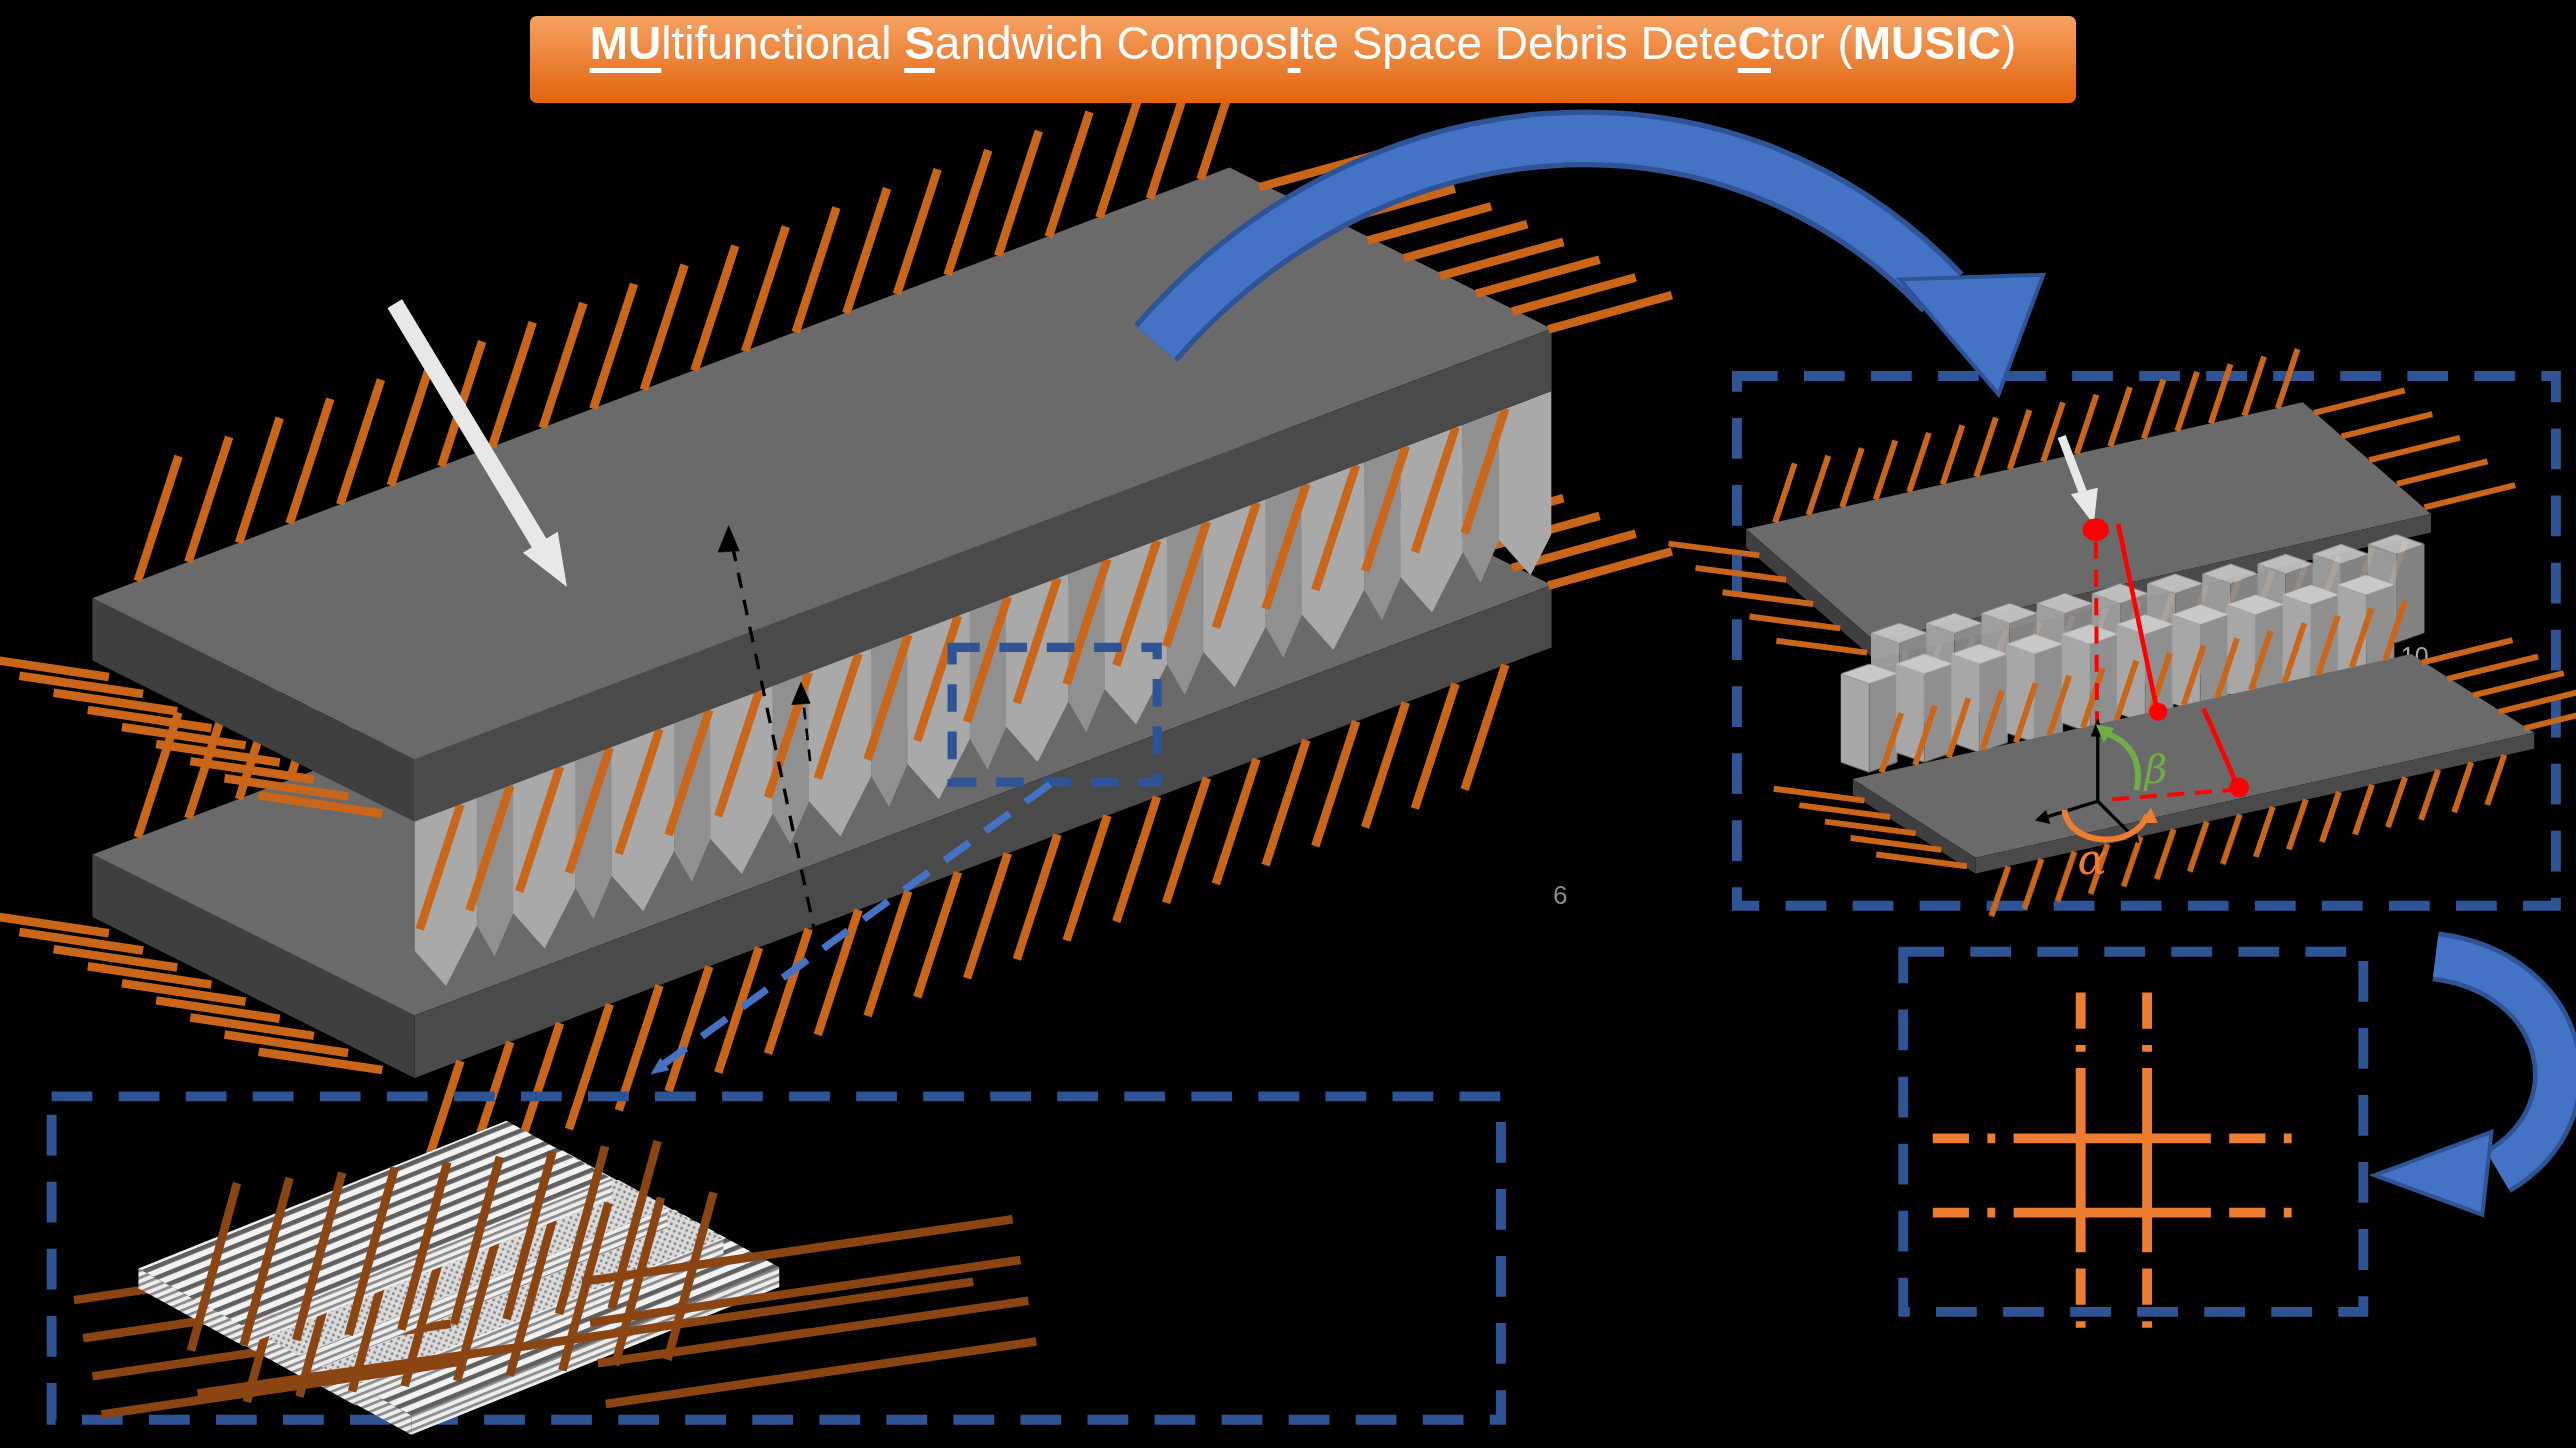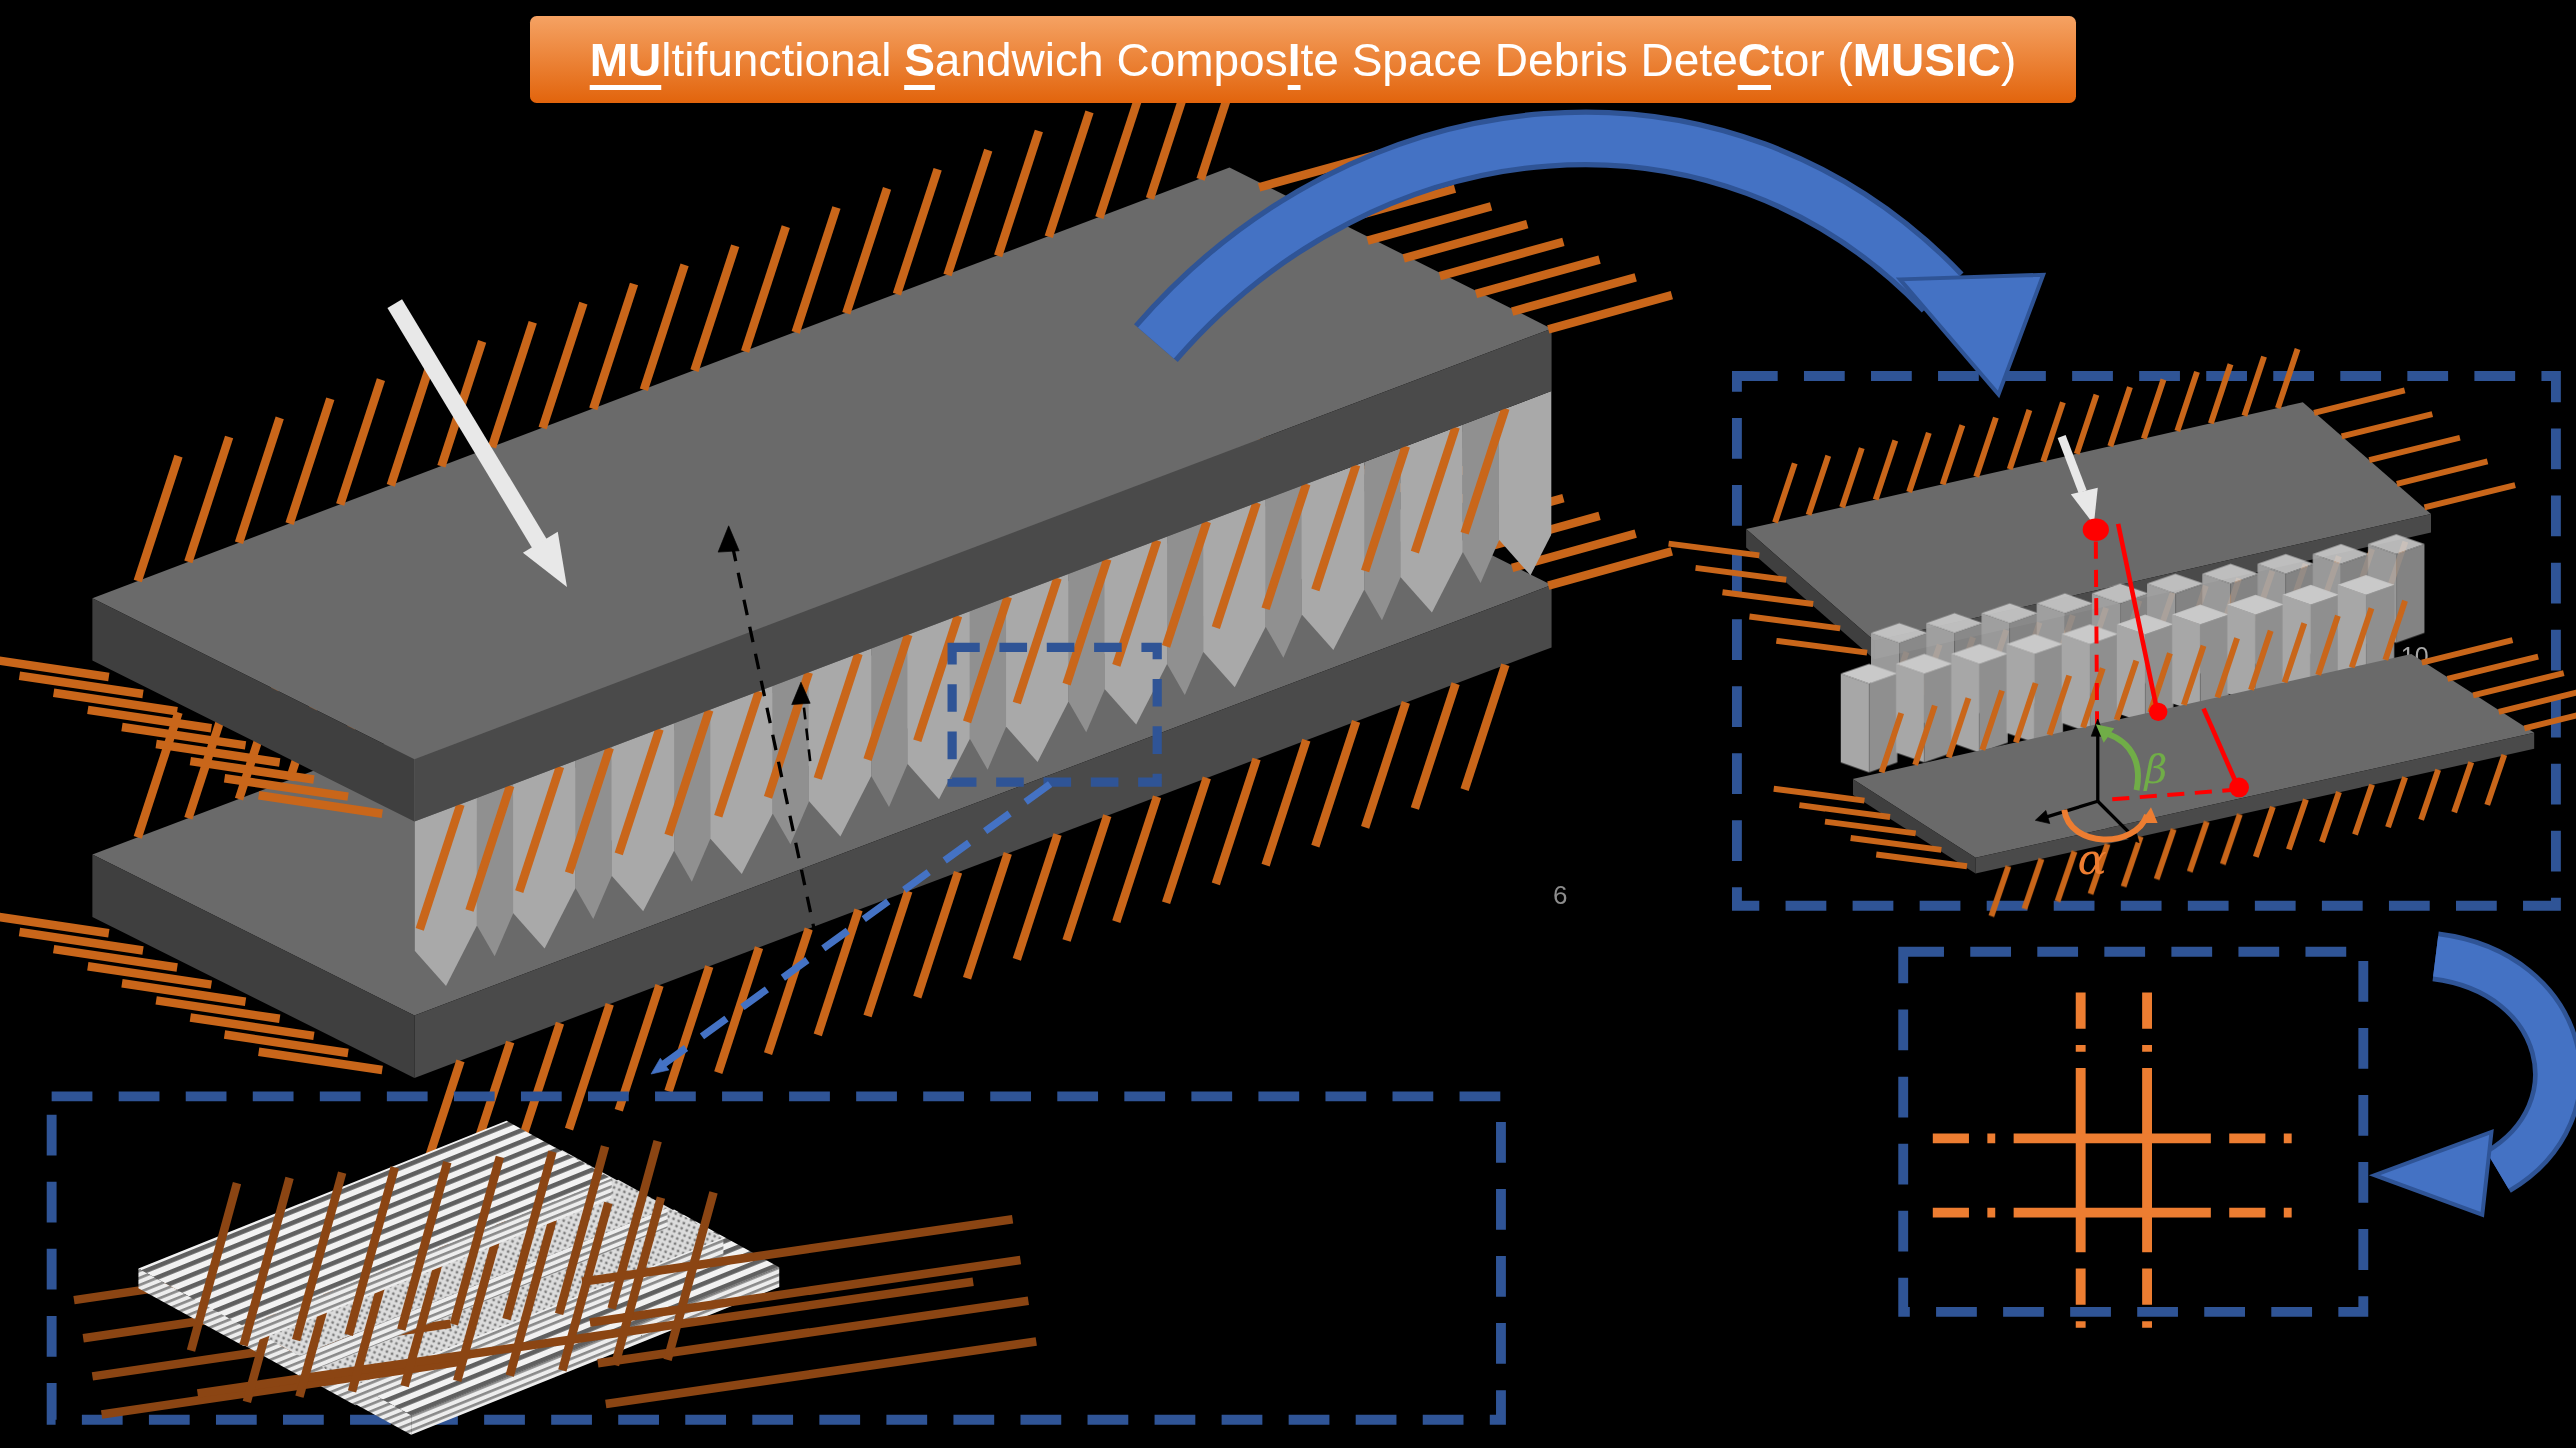--- a/index.html
+++ b/index.html
@@ -1,21 +1,21 @@
 <!DOCTYPE html>
 <html style="font-size:10.5px"><head>
 <meta charset="utf-8">
 <style>
   html,body{margin:0;padding:0;background:#000;}
   .stage{position:relative;width:2576px;height:1448px;background:#000;overflow:hidden;
          font-family:"Liberation Sans",sans-serif;}
   .stage svg{position:absolute;left:0;top:0;}
   .banner{position:absolute;left:530px;top:16.4px;width:1546px;height:87px;
           background:linear-gradient(#F5A263,#E2640C);border-radius:6.6px;
-          display:flex;align-items:center;justify-content:center;}
+          display:flex;justify-content:center;}
   .banner .ttl{font-size:46px;color:#fff;white-space:nowrap;letter-spacing:0px;}
   .ttl .tb{font-weight:bold;}
   .ttl .tu{font-weight:bold;text-decoration:underline;text-decoration-thickness:4.6px;text-underline-offset:9.2px;}
   .pagenum{position:absolute;left:1553px;top:880px;font-size:26px;color:#8C8C8C;}
   .glabel{font-family:"DejaVu Serif",serif;font-style:italic;}
   .spk{stroke-width:13;stroke-linecap:butt;}
   .bspk{stroke-width:9;stroke-linecap:butt;}
   .rod{stroke-width:13;stroke-linecap:butt;}
   .bluebox{fill:none;stroke:#2F5496;stroke-width:15;stroke-dasharray:62 40;}
 </style>

